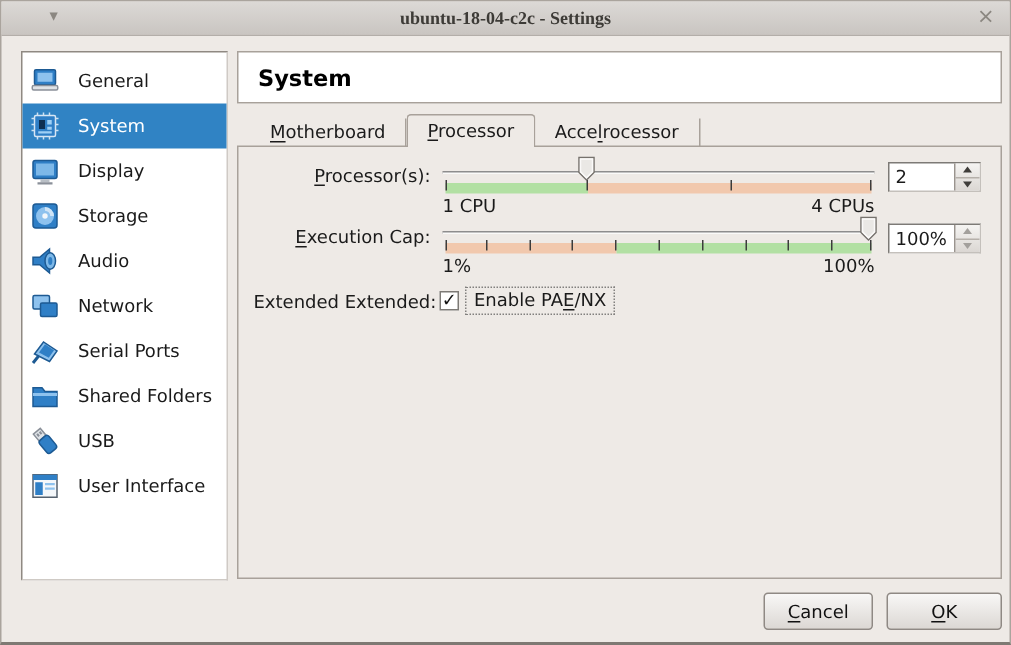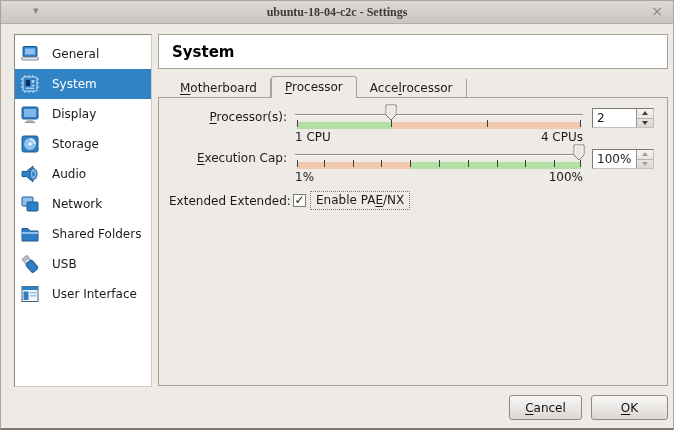--- a/index.html
+++ b/index.html
@@ -188,20 +188,28 @@
     </div>
 
     <div class="side-item">
       <svg class="icon22" viewBox="0 0 22 22">
         <rect x="3" y="4" width="11" height="9" rx="1" fill="#8ec2ee" stroke="#1d5a93"></rect>
         <rect x="8" y="9" width="11" height="9" rx="1" fill="#2f7fc6" stroke="#1d5a93"></rect>
       </svg>
       <span class="lbl">Network</span>
     </div>
 
+    <div class="side-item">
+      <svg class="icon22" viewBox="0 0 22 22">
+        <path d="M4 13l6-8 9 6-5 7z" fill="#8ec2ee" stroke="#1d5a93"></path>
+        <path d="M7 12l4-5.5 6 4-3.5 5z" fill="#2f7fc6"></path>
+        <path d="M3 19l4-5" stroke="#1d5a93" stroke-width="2"></path>
+      </svg>
+      <span class="lbl">Serial Ports</span>
+    </div>
 
     <div class="side-item">
       <svg class="icon22" viewBox="0 0 22 22">
         <path d="M3 5.5h6l2 2.5h8v10H3z" fill="#2f7fc6" stroke="#1d5a93"></path>
         <path d="M3 9h16v2H3z" fill="#8ec2ee"></path>
       </svg>
       <span class="lbl">Shared Folders</span>
     </div>
 
     <div class="side-item">

